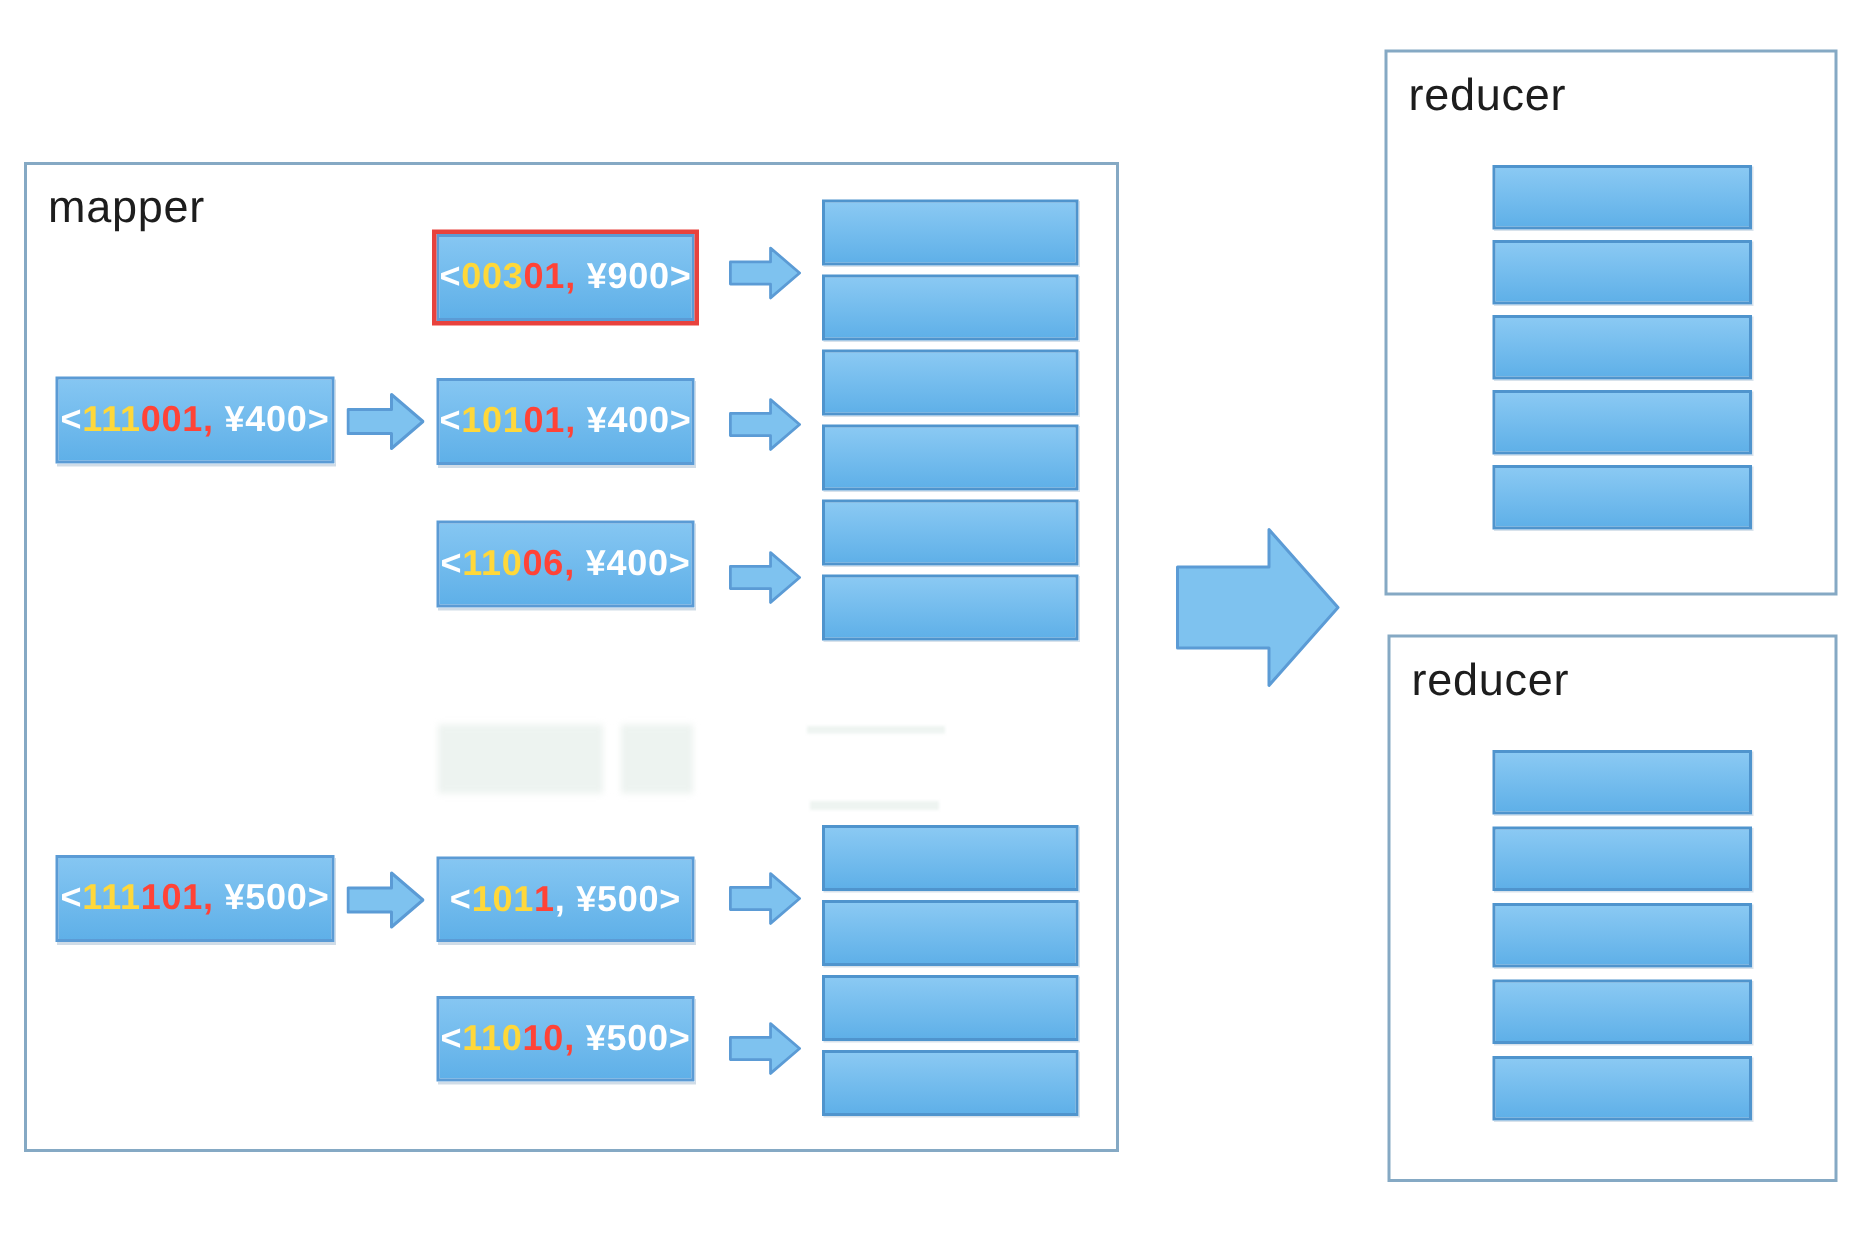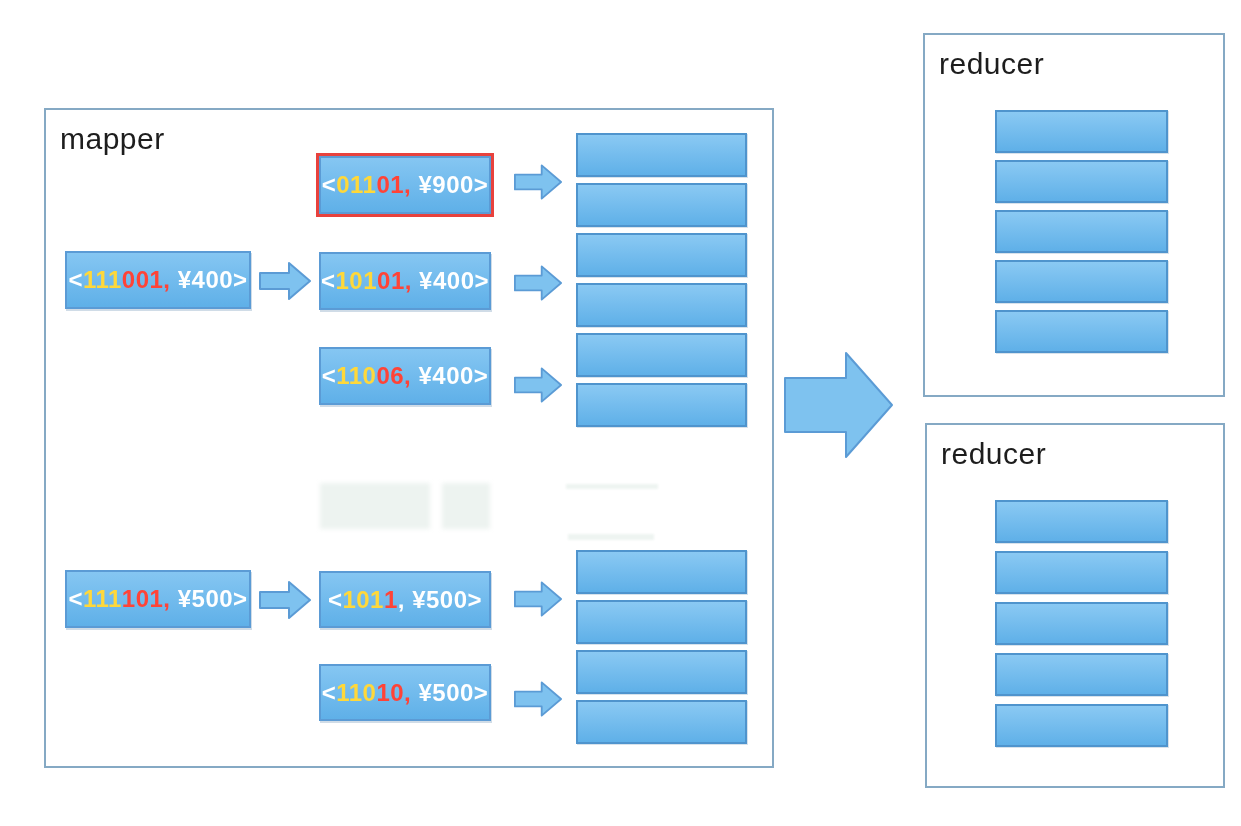--- a/index.html
+++ b/index.html
@@ -43,21 +43,21 @@
   .watermark {
     position:absolute; right:2px; top:794px; width:420px;
     text-align:right; font-size:17px; color:#d9e1e7; letter-spacing:0.5px;
   }
 </style>
 </head>
 <body>
 
 <div class="canvas">
 
-  <div class="container-box" style="left:16px; top:108px; width:730px; height:660px;margin-left:28px;">
+  <div class="container-box" style="left:16px; top:108px; width:730px; height:660px;">
     <div class="box-label">mapper</div>
 
     <div class="ghost" style="left:274px; top:373px; width:110px; height:46px;"></div>
     <div class="ghost" style="left:396px; top:373px; width:48px; height:46px;"></div>
     <div class="ghost-line" style="left:520px; top:374px; width:92px; height:5px;"></div>
     <div class="ghost-line" style="left:522px; top:424px; width:86px; height:6px;"></div>
 
     <div class="kv" style="left:19px; top:141px; width:186px; height:58px;"><span class="seg-white">&lt;</span><span class="seg-yellow">111</span><span class="seg-red">001</span><span class="seg-red">,</span><span class="seg-white"> ¥400&gt;</span></div>
     <div class="kv" style="left:19px; top:460px; width:186px; height:58px;"><span class="seg-white">&lt;</span><span class="seg-yellow">111</span><span class="seg-red">101</span><span class="seg-red">,</span><span class="seg-white"> ¥500&gt;</span></div>
 
@@ -65,21 +65,21 @@
       <svg width="52" height="40" viewBox="0 0 52 40">
           <polygon points="1,12 30,12 30,2 51,20 30,38 30,28 1,28" fill="#7ec2ef" stroke="#5b9bd5" stroke-width="2" stroke-linejoin="round"></polygon>
         </svg>
     </div>
     <div class="arrow" style="left:213px; top:470px;">
       <svg width="52" height="40" viewBox="0 0 52 40">
           <polygon points="1,12 30,12 30,2 51,20 30,38 30,28 1,28" fill="#7ec2ef" stroke="#5b9bd5" stroke-width="2" stroke-linejoin="round"></polygon>
         </svg>
     </div>
 
-    <div class="kv highlight" style="left:273px; top:46px; width:172px; height:58px;"><span class="seg-white">&lt;</span><span class="seg-yellow">011</span><span class="seg-red">01</span><span class="seg-red">,</span><span class="seg-white"> ¥900&gt;</span></div>
+    <div class="kv highlight" style="left:273px; top:46px; width:172px; height:58px;"><span class="seg-white">&lt;</span><span class="seg-yellow">003</span><span class="seg-red">01</span><span class="seg-red">,</span><span class="seg-white"> ¥900&gt;</span></div>
     <div class="kv" style="left:273px; top:142px; width:172px; height:58px;"><span class="seg-white">&lt;</span><span class="seg-yellow">101</span><span class="seg-red">01</span><span class="seg-red">,</span><span class="seg-white"> ¥400&gt;</span></div>
     <div class="kv" style="left:273px; top:237px; width:172px; height:58px;"><span class="seg-white">&lt;</span><span class="seg-yellow">110</span><span class="seg-red">06</span><span class="seg-red">,</span><span class="seg-white"> ¥400&gt;</span></div>
     <div class="kv" style="left:273px; top:461px; width:172px; height:57px;"><span class="seg-white">&lt;</span><span class="seg-yellow">101</span><span class="seg-red">1</span><span class="seg-white">, ¥500&gt;</span></div>
     <div class="kv" style="left:273px; top:554px; width:172px; height:57px;"><span class="seg-white">&lt;</span><span class="seg-yellow">110</span><span class="seg-red">10</span><span class="seg-red">,</span><span class="seg-white"> ¥500&gt;</span></div>
 
     <div class="arrow" style="left:468px; top:53px;">
       <svg width="48" height="38" viewBox="0 0 52 40">
           <polygon points="1,12 30,12 30,2 51,20 30,38 30,28 1,28" fill="#7ec2ef" stroke="#5b9bd5" stroke-width="2" stroke-linejoin="round"></polygon>
         </svg>
     </div>

